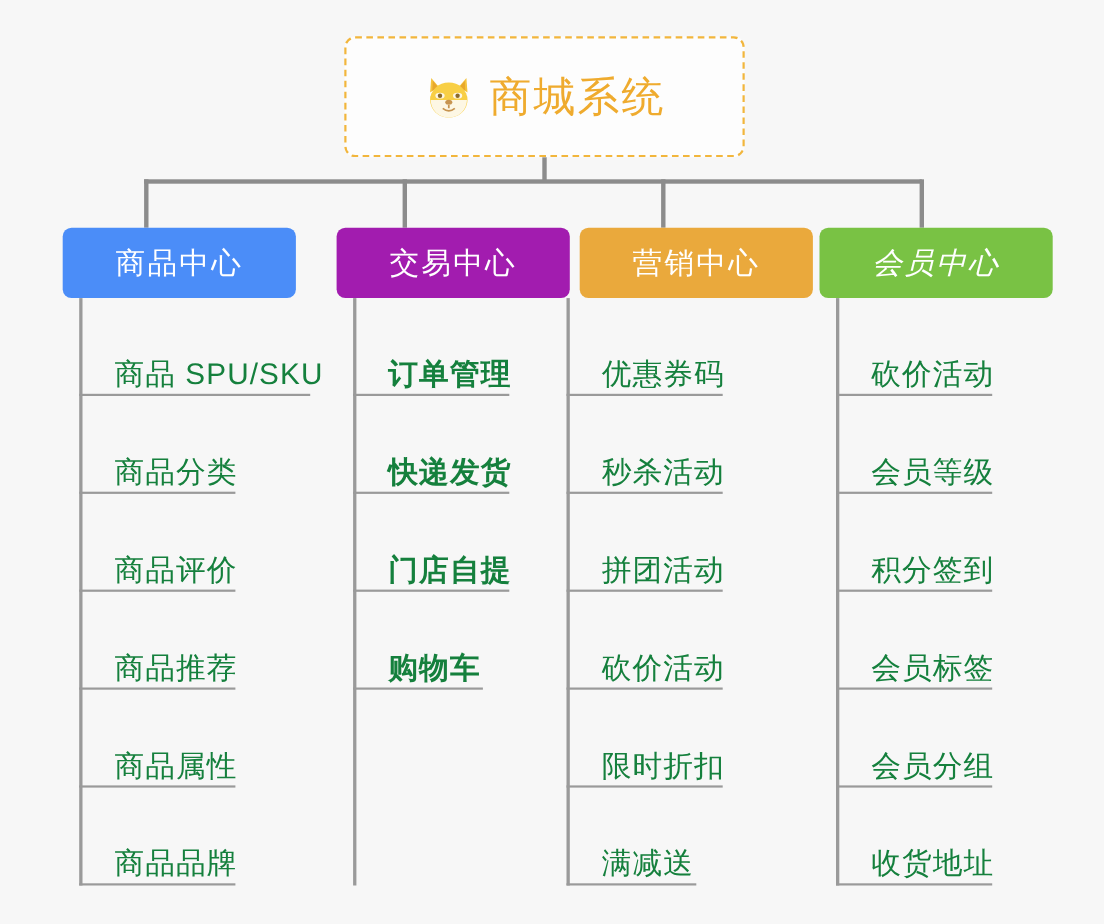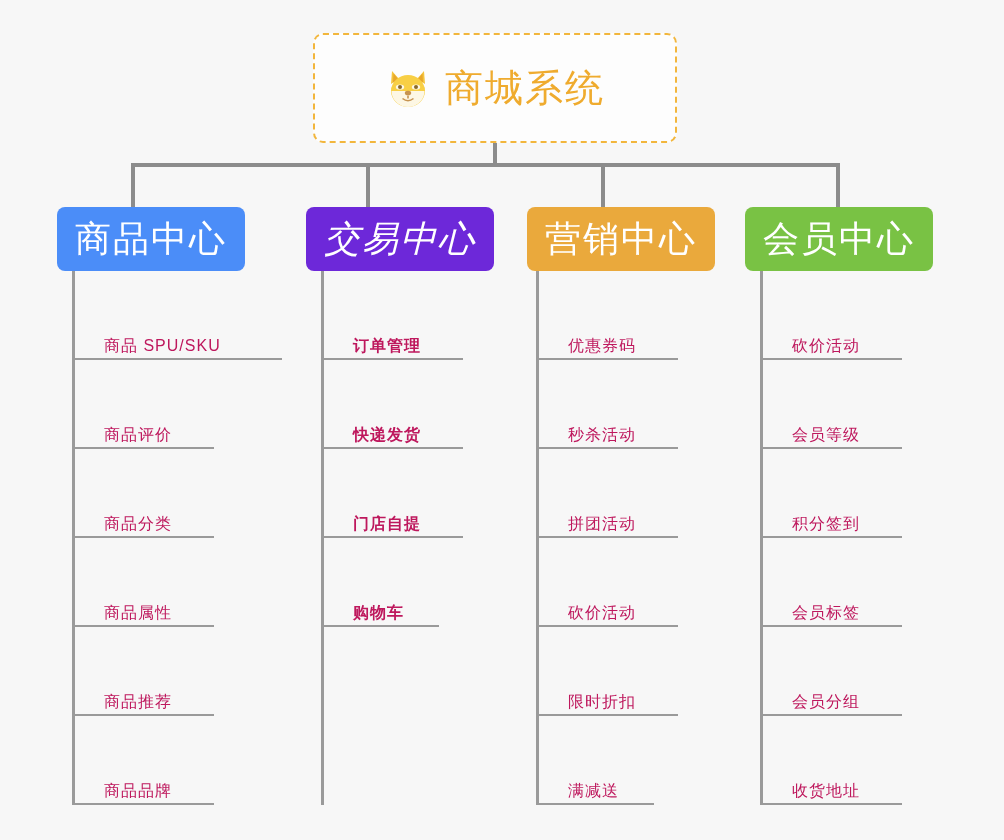--- a/index.html
+++ b/index.html
@@ -78,66 +78,66 @@
   }
   .b1 { left: 131px; }
   .b2 { left: 366px; }
   .b3 { left: 601px; }
   .b4 { left: 836px; }
 
   
   .cat-node {
     position: absolute;
     top: 207px;
-    width: 188px;
+    width: 212px;
     height: 64px;
     border-radius: 8px;
     display: flex;
     align-items: center;
     justify-content: center;
     color: #ffffff;
-    font-size: 36px;
+    font-size: 27px;
     letter-spacing: 2px;
   }
   .cat-1 { left: 57px;  background: #4b8df8; }
   .cat-2 { left: 306px; background: #e8615d; }
   .cat-3 { left: 527px; background: #eaa93c; }
-  .cat-4 { left: 745px; background: #79c244; }
+  .cat-4 { left: 745px; background: #79c244; font-style: italic; }
 
   
   .leaf-col {
     position: absolute;
     top: 271px;
     width: 230px;
   }
   .col-1 { left: 72px; }
   .col-2 { left: 321px; font-weight: bold; }
-  .col-3 { left: 536px; }
+  .col-3 { left: 515px; }
   .col-4 { left: 760px; }
 
   .leaf-spine {
     position: absolute;
     left: 0;
     top: 0;
     width: 3px;
     background: #9a9a9a;
   }
 
   .leaf-item {
     position: relative;
     height: 89px;
     box-sizing: border-box;
     display: flex;
     align-items: flex-end;
     padding-left: 32px;
     padding-bottom: 6px;
   }
   .leaf-label {
-    font-size: 16px;
-    color: #be185d;
+    font-size: 27px;
+    color: #15803d;
     white-space: nowrap;
     letter-spacing: 1px;
     line-height: 1;
   }
   .leaf-underline {
     position: absolute;
     left: 0;
     bottom: 0;
     height: 2px;
     background: #9a9a9a;
@@ -173,50 +173,50 @@
   <div class="conn conn-v-root"></div>
   <div class="conn conn-h-main"></div>
   <div class="conn conn-v-branch b1"></div>
   <div class="conn conn-v-branch b2"></div>
   <div class="conn conn-v-branch b3"></div>
   <div class="conn conn-v-branch b4"></div>
 
   <div class="cat-node cat-1" style="background: rgb(75, 141, 248);">
     <span>商品中心</span>
   </div>
-  <div class="cat-node cat-2" style="background: #6d28d9; font-style: italic;">
+  <div class="cat-node cat-2" style="background: #a21caf;">
     <span>交易中心</span>
   </div>
   <div class="cat-node cat-3" style="background: rgb(234, 169, 60);">
     <span>营销中心</span>
   </div>
   <div class="cat-node cat-4" style="background: rgb(121, 194, 68);">
     <span>会员中心</span>
   </div>
 
   <div class="leaf-col col-1">
     <div class="leaf-spine" style="height: 534px;"></div>
     <div class="leaf-item">
       <span class="leaf-label">商品 SPU/SKU</span>
       <span class="leaf-underline" style="width: 210px;"></span>
     </div>
     <div class="leaf-item">
+      <span class="leaf-label">商品分类</span>
+      <span class="leaf-underline" style="width: 142px;"></span>
+    </div>
+    <div class="leaf-item">
       <span class="leaf-label">商品评价</span>
       <span class="leaf-underline" style="width: 142px;"></span>
     </div>
     <div class="leaf-item">
-      <span class="leaf-label">商品分类</span>
+      <span class="leaf-label">商品推荐</span>
       <span class="leaf-underline" style="width: 142px;"></span>
     </div>
     <div class="leaf-item">
       <span class="leaf-label">商品属性</span>
-      <span class="leaf-underline" style="width: 142px;"></span>
-    </div>
-    <div class="leaf-item">
-      <span class="leaf-label">商品推荐</span>
       <span class="leaf-underline" style="width: 142px;"></span>
     </div>
     <div class="leaf-item">
       <span class="leaf-label">商品品牌</span>
       <span class="leaf-underline" style="width: 142px;"></span>
     </div>
   </div>
 
   <div class="leaf-col col-2">
     <div class="leaf-spine" style="height: 534px;"></div>

